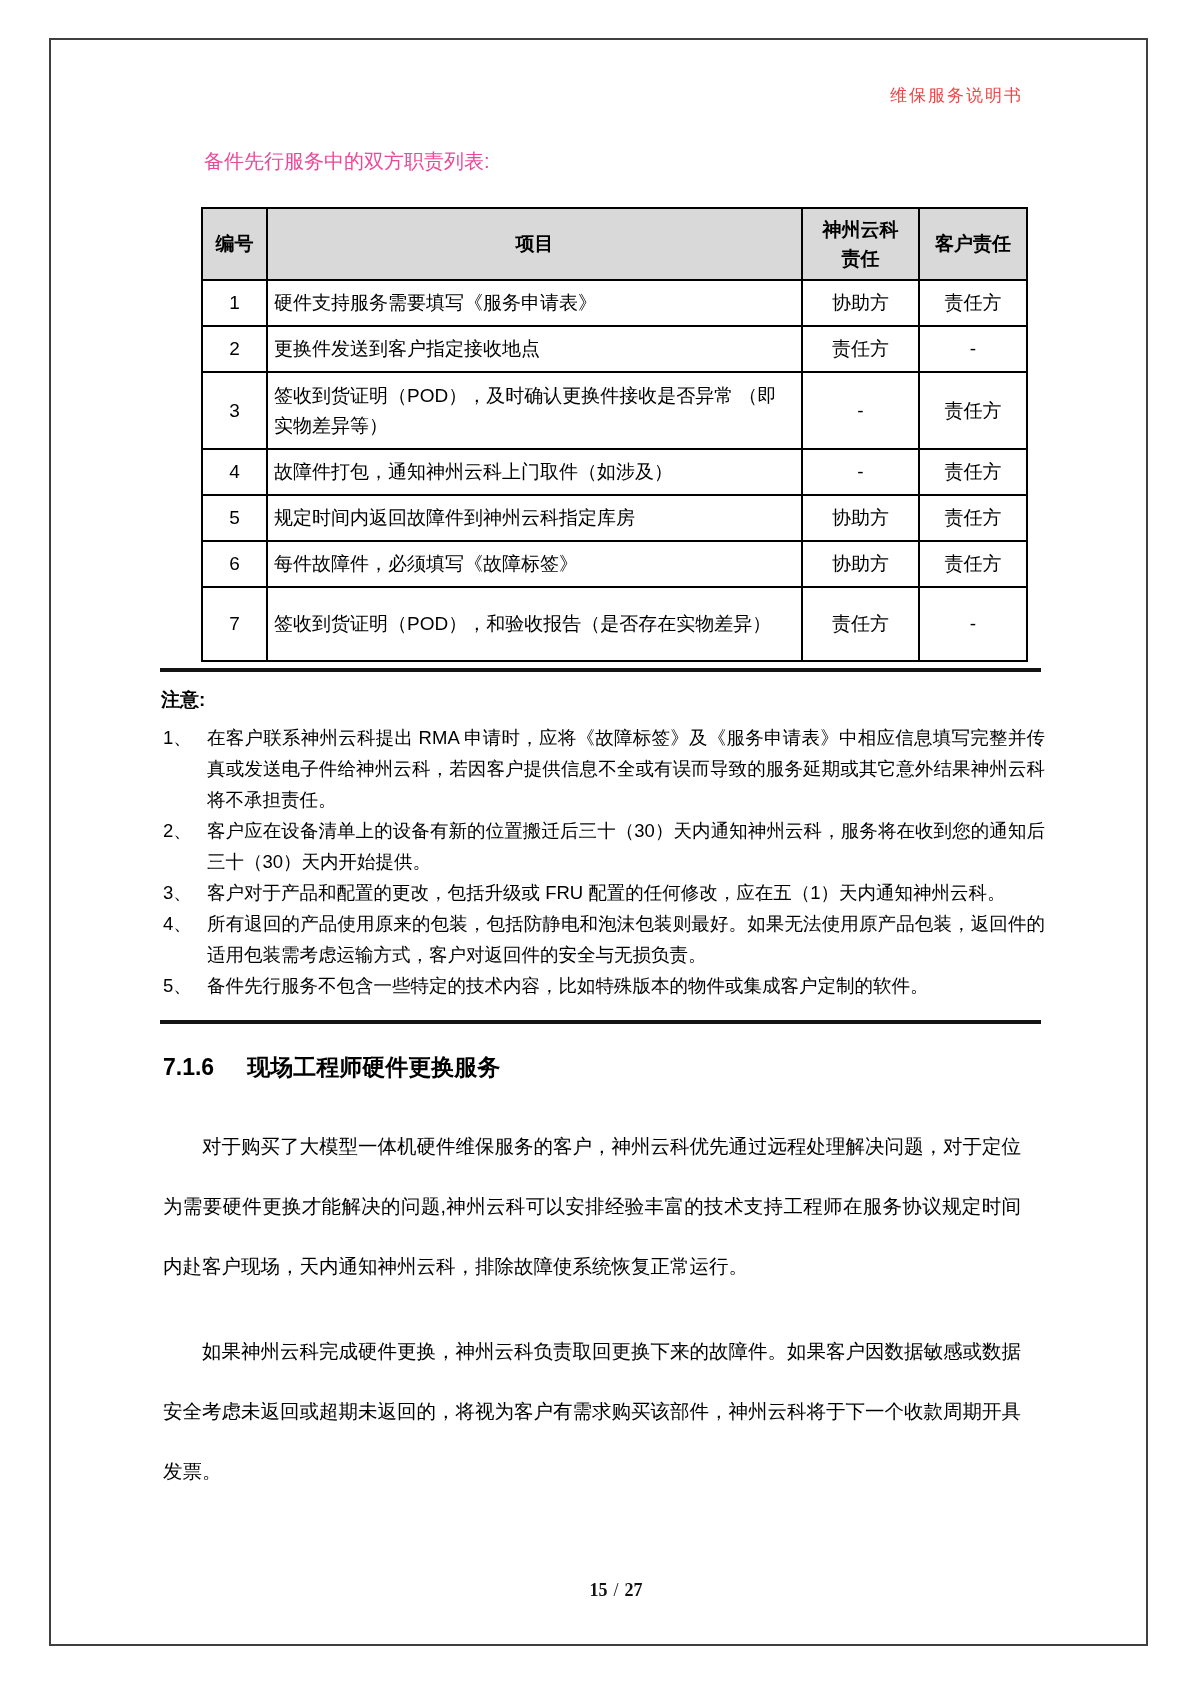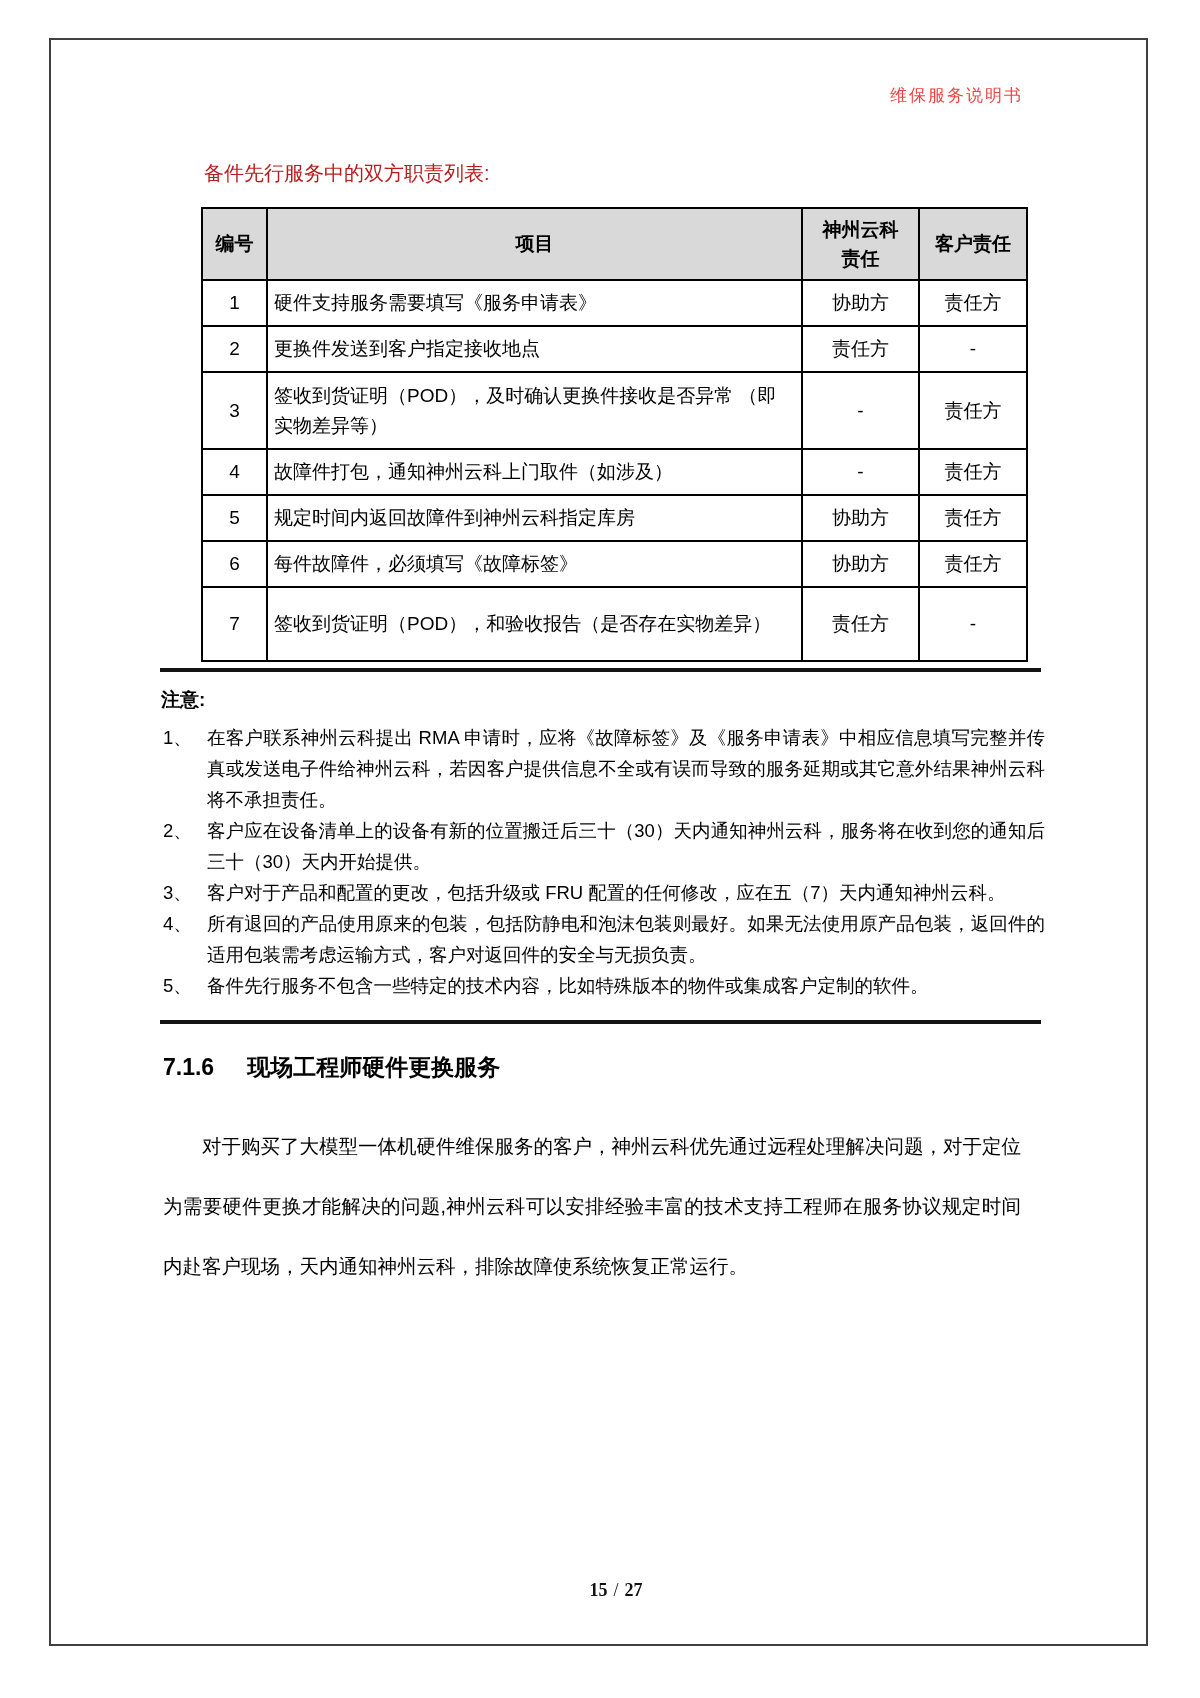--- a/index.html
+++ b/index.html
@@ -27,23 +27,23 @@
     top: 84px;
     right: 177px;
     font-family: "Liberation Serif", serif;
     font-size: 17px;
     letter-spacing: 2px;
     color: #ef4444;
   }
   .intro-line {
     position: absolute;
     left: 204px;
-    top: 160px;
+    top: 148px;
     font-size: 20px;
-    color: #b91c1c;
+    color: #ec4899;
   }
   table.resp-table {
     position: absolute;
     left: 193px;
     top: 207px;
     width: 825px;
     border-collapse: collapse;
     table-layout: fixed;
     font-size: 19px;
     color: #000000;
@@ -212,37 +212,38 @@
   <div class="note-item">
     <span class="note-num">1、</span>
     <span class="note-text">在客户联系神州云科提出 RMA 申请时，应将《故障标签》及《服务申请表》中相应信息填写完整并传真或发送电子件给神州云科，若因客户提供信息不全或有误而导致的服务延期或其它意外结果神州云科将不承担责任。</span>
   </div>
   <div class="note-item">
     <span class="note-num">2、</span>
     <span class="note-text">客户应在设备清单上的设备有新的位置搬迁后三十（30）天内通知神州云科，服务将在收到您的通知后三十（30）天内开始提供。</span>
   </div>
   <div class="note-item">
     <span class="note-num">3、</span>
-    <span class="note-text">客户对于产品和配置的更改，包括升级或 FRU 配置的任何修改，应在五（7）天内通知神州云科。</span>
+    <span class="note-text">客户对于产品和配置的更改，包括升级或 FRU 配置的任何修改，应在五（1）天内通知神州云科。</span>
   </div>
   <div class="note-item">
     <span class="note-num">4、</span>
     <span class="note-text">所有退回的产品使用原来的包装，包括防静电和泡沫包装则最好。如果无法使用原产品包装，返回件的适用包装需考虑运输方式，客户对返回件的安全与无损负责。</span>
   </div>
   <div class="note-item">
     <span class="note-num">5、</span>
     <span class="note-text">备件先行服务不包含一些特定的技术内容，比如特殊版本的物件或集成客户定制的软件。</span>
   </div>
 </div>
 
 <div class="rule rule-2"></div>
 
 <div class="section-heading">
   <span class="sec-num">7.1.6</span><span>现场工程师硬件更换服务</span>
 </div>
 
 <div class="body-paragraphs">
   <p>对于购买了大模型一体机硬件维保服务的客户，神州云科优先通过远程处理解决问题，对于定位为需要硬件更换才能解决的问题,神州云科可以安排经验丰富的技术支持工程师在服务协议规定时间内赴客户现场，天内通知神州云科，排除故障使系统恢复正常运行。</p>
+  <p>如果神州云科完成硬件更换，神州云科负责取回更换下来的故障件。如果客户因数据敏感或数据安全考虑未返回或超期未返回的，将视为客户有需求购买该部件，神州云科将于下一个收款周期开具发票。</p>
 </div>
 
 <div class="page-footer">
   <span class="pf-num">15</span><span class="pf-sep">/</span><span class="pf-num">27</span>
 </div>
 
 </body></html>

